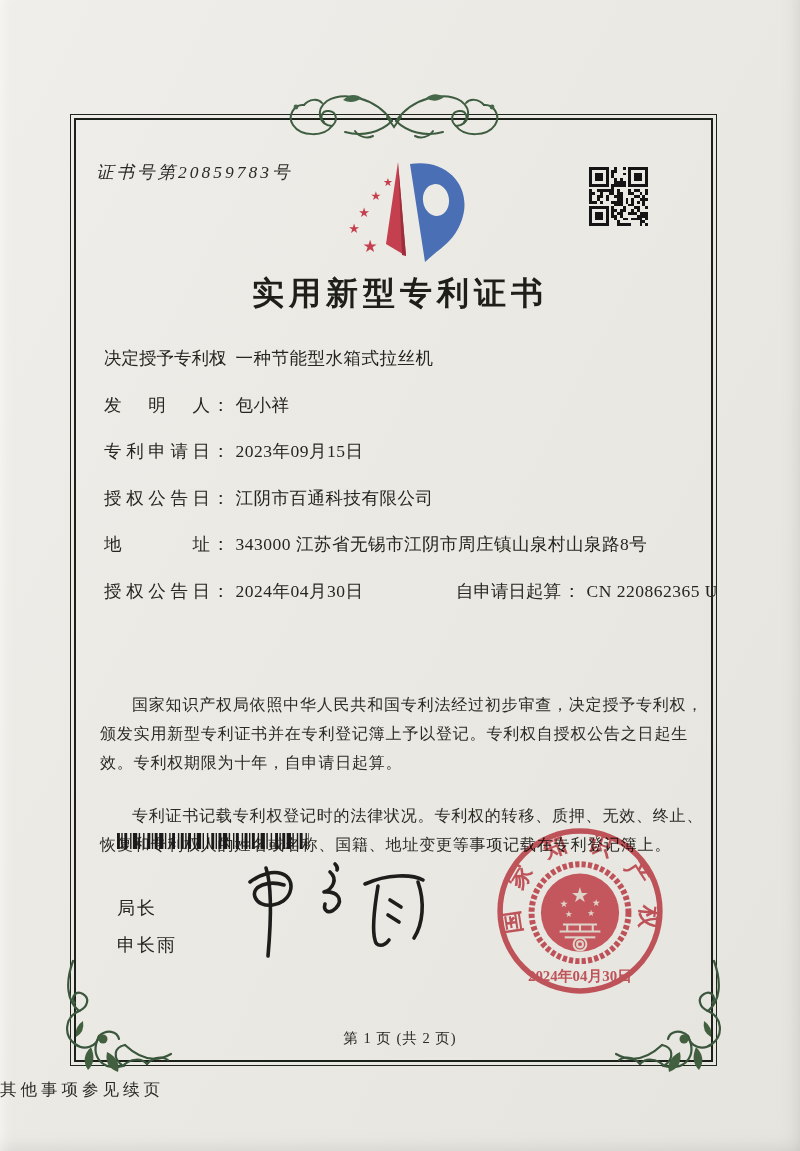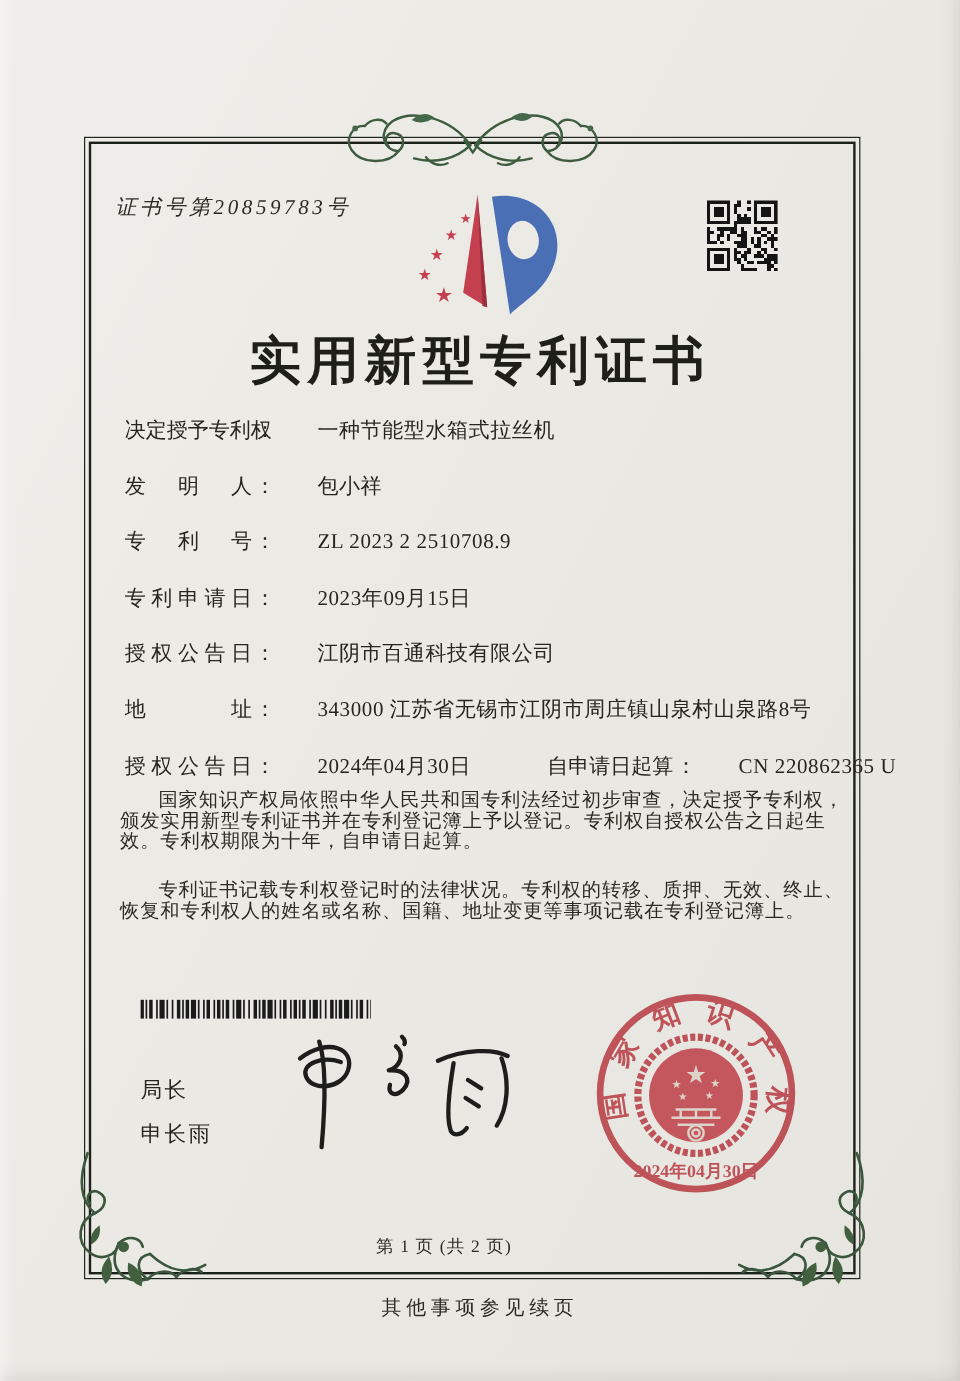--- a/index.html
+++ b/index.html
@@ -31,55 +31,55 @@
 
   .cert-number{
     position:absolute;left:96px;top:160px;
     font-size:17.5px;letter-spacing:3px;color:#2a2a24;font-style:italic;
   }
   .logo{position:absolute;left:326px;top:156px;width:150px;height:112px;}
   .qr{position:absolute;left:589px;top:167px;width:59px;height:59px;}
 
   .cert-title{
     position:absolute;left:0;top:272px;width:800px;text-align:center;
-    font-size:43px;font-weight:700;letter-spacing:5px;color:#1f1f1a;
+    font-size:32px;font-weight:700;letter-spacing:5px;color:#1f1f1a;
   }
 
   .fields{position:absolute;left:104px;top:346px;width:612px;}
   .field-row{position:relative;height:46.6px;font-size:17.5px;white-space:nowrap;}
   .flabel{
     display:inline-block;width:106px;vertical-align:top;
     text-align:justify;text-align-last:justify;color:#26261f;
   }
   .fcolon{display:inline-block;margin:0 6px 0 2px;}
-  .fvalue{color:#26261f;letter-spacing:.5px;margin-left:29px;}
+  .fvalue{color:#26261f;letter-spacing:.5px;}
   .fsecond{position:absolute;left:352px;top:0;}
 
   .paragraphs{
-    position:absolute;left:100px;top:659px;width:608px;
-    font-size:16px;line-height:17px;letter-spacing:.8px;color:#2b2b24;
+    position:absolute;left:100px;top:690px;width:608px;
+    font-size:16px;line-height:29px;letter-spacing:.8px;color:#2b2b24;
   }
   .paragraphs p{margin:0;text-indent:2em;}
   .paragraphs p + p{margin-top:24px;}
 
   .barcode{position:absolute;left:117px;top:833px;width:192px;height:16px;}
 
   .director{position:absolute;left:117px;top:896px;font-size:18px;letter-spacing:2px;}
   .director div{margin-bottom:13px;}
   .signature{position:absolute;left:222px;top:852px;width:205px;height:115px;}
 
   .seal{position:absolute;left:495px;top:826px;width:170px;height:170px;opacity:.93;mix-blend-mode:multiply;}
 
   .page-number{
     position:absolute;left:0;top:1029px;width:740px;text-align:center;
-    font-size:14.5px;letter-spacing:1px;color:#2a2a24;
+    font-size:14.5px;letter-spacing:1px;color:#2a2a24;padding-left:30px;
   }
   .footer-note{
-    position:absolute;left:0;top:1079px;width:740px;text-align:center;
-    font-size:16.5px;letter-spacing:4px;color:#2b2b24;margin-left:30px;
+    position:absolute;left:0;top:1079px;width:740px;text-align:left;
+    font-size:16.5px;letter-spacing:4px;color:#2b2b24;
   }
 </style>
 </head>
 <body>
 
 <div class="paper">
 
   <div class="frame-outer">
     <div class="frame-inner"></div>
 
@@ -380,21 +380,20 @@
       <rect x="14" y="20" width="1" height="1" fill="#141414"></rect>
       <rect x="18" y="20" width="1" height="1" fill="#141414"></rect>
       <rect x="20" y="20" width="1" height="1" fill="#141414"></rect>
     </svg>
 
   <div class="cert-title">实用新型专利证书</div>
 
   <div class="fields" id="fields">
       <div class="field-row"><span class="flabel">决定授予专利权</span><span class="fcolon">：</span><span class="fvalue">一种节能型水箱式拉丝机</span></div>
       <div class="field-row"><span class="flabel">发明人</span><span class="fcolon">：</span><span class="fvalue">包小祥</span></div>
-      <div class="field-row"><span class="flabel">专利号</span><span class="fcolon">：</span><span class="fvalue">ZL 2023 2 2510708.9</span></div>
       <div class="field-row"><span class="flabel">专利申请日</span><span class="fcolon">：</span><span class="fvalue">2023年09月15日</span></div>
       <div class="field-row"><span class="flabel">授权公告日</span><span class="fcolon">：</span><span class="fvalue">江阴市百通科技有限公司</span></div>
       <div class="field-row"><span class="flabel">地址</span><span class="fcolon">：</span><span class="fvalue">343000 江苏省无锡市江阴市周庄镇山泉村山泉路8号</span></div>
       <div class="field-row"><span class="flabel">授权公告日</span><span class="fcolon">：</span><span class="fvalue">2024年04月30日</span><span class="fsecond"><span class="flabel2">自申请日起算</span><span class="fcolon">：</span><span class="fvalue">CN 220862365 U</span></span></div>
     </div>
 
   <div class="paragraphs">
     <p>国家知识产权局依照中华人民共和国专利法经过初步审查，决定授予专利权，颁发实用新型专利证书并在专利登记簿上予以登记。专利权自授权公告之日起生效。专利权期限为十年，自申请日起算。</p>
     <p>专利证书记载专利权登记时的法律状况。专利权的转移、质押、无效、终止、恢复和专利权人的姓名或名称、国籍、地址变更等事项记载在专利登记簿上。</p>
   </div>

